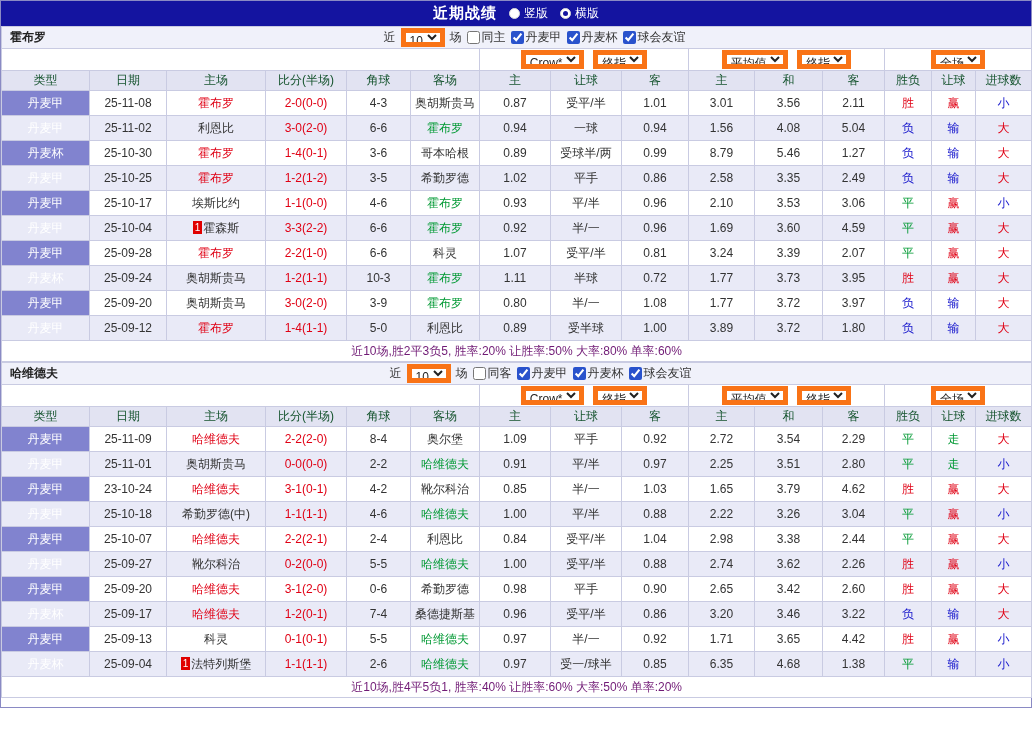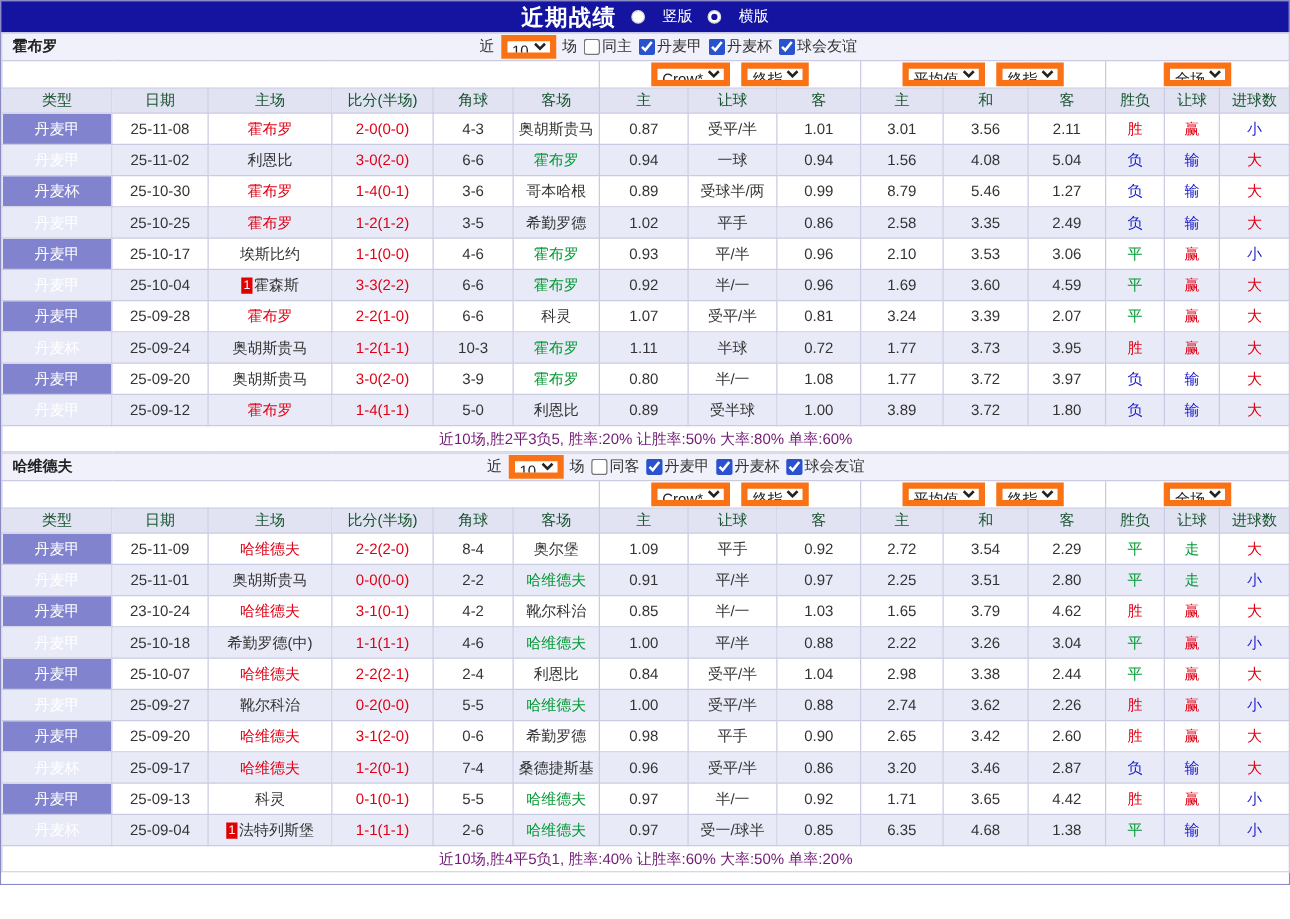--- a/index.html
+++ b/index.html
@@ -1,21 +1,21 @@
 <!DOCTYPE html>
 <html><head>
 <meta charset="utf-8">
 <style>
   *{margin:0;padding:0;box-sizing:border-box}
   html,body{background:#fff}
   body{width:1032px;font-family:"Liberation Sans","DejaVu Sans",sans-serif;font-size:12px;color:#333}
   .page{width:1032px;border:1px solid #8a8ac4;background:#fff}
   .titlebar{height:25px;background:#1414a0;display:flex;align-items:center;justify-content:center;gap:12px;color:#fff}
-  .titlebar .title{font-weight:bold;font-size:18px;letter-spacing:1px}
-  .layout-option{display:inline-flex;align-items:center;gap:14px;cursor:pointer;font-size:12px}
+  .titlebar .title{font-weight:bold;font-size:15px;letter-spacing:1px}
+  .layout-option{display:inline-flex;align-items:center;gap:4px;cursor:pointer;font-size:12px}
   .radio{width:11px;height:11px;border-radius:50%;background:#fff;border:1px solid #d8d8d8;display:inline-block;position:relative}
   .radio.checked::after{content:"";position:absolute;left:2px;top:2px;width:5px;height:5px;border-radius:50%;background:#1414a0}
   table.sec{width:1030px;border-collapse:collapse;table-layout:fixed;background:#fff}
   .sec td{border:1px solid #c9cbe2;text-align:center;height:25px;overflow:hidden;white-space:nowrap;font-size:12px}
   .team-row td{background:#f0f1fa;height:22px}
   .team-row-inner{display:flex;align-items:center;padding:0 8px}
   .team-name{font-weight:bold;color:#222;cursor:pointer}
   .filters{margin:0 auto;display:inline-flex;align-items:center;gap:5px}
   .cb{display:inline-flex;align-items:center;gap:2px;cursor:pointer}
   input[type=checkbox]{width:13px;height:13px;accent-color:#2952cc;margin:0}
@@ -514,21 +514,21 @@
     <td class="cell-date">25-09-17</td>
     <td class="cell-home c-red">哈维德夫</td>
     <td class="cell-score">1-2(0-1)</td>
     <td class="cell-corner">7-4</td>
     <td class="cell-away">桑德捷斯基</td>
     <td class="cell-odd">0.96</td>
     <td class="cell-odd">受平/半</td>
     <td class="cell-odd">0.86</td>
     <td class="cell-odd">3.20</td>
     <td class="cell-odd">3.46</td>
-    <td class="cell-odd">2.87</td>
+    <td class="cell-odd">3.22</td>
     <td class="cell-res c-blue">负</td>
     <td class="cell-res c-blue">输</td>
     <td class="cell-res c-red">大</td>
   </tr>
         <tr>
     <td class="cell-type">丹麦甲</td>
     <td class="cell-date">25-09-13</td>
     <td class="cell-home">科灵</td>
     <td class="cell-score">0-1(0-1)</td>
     <td class="cell-corner">5-5</td>

